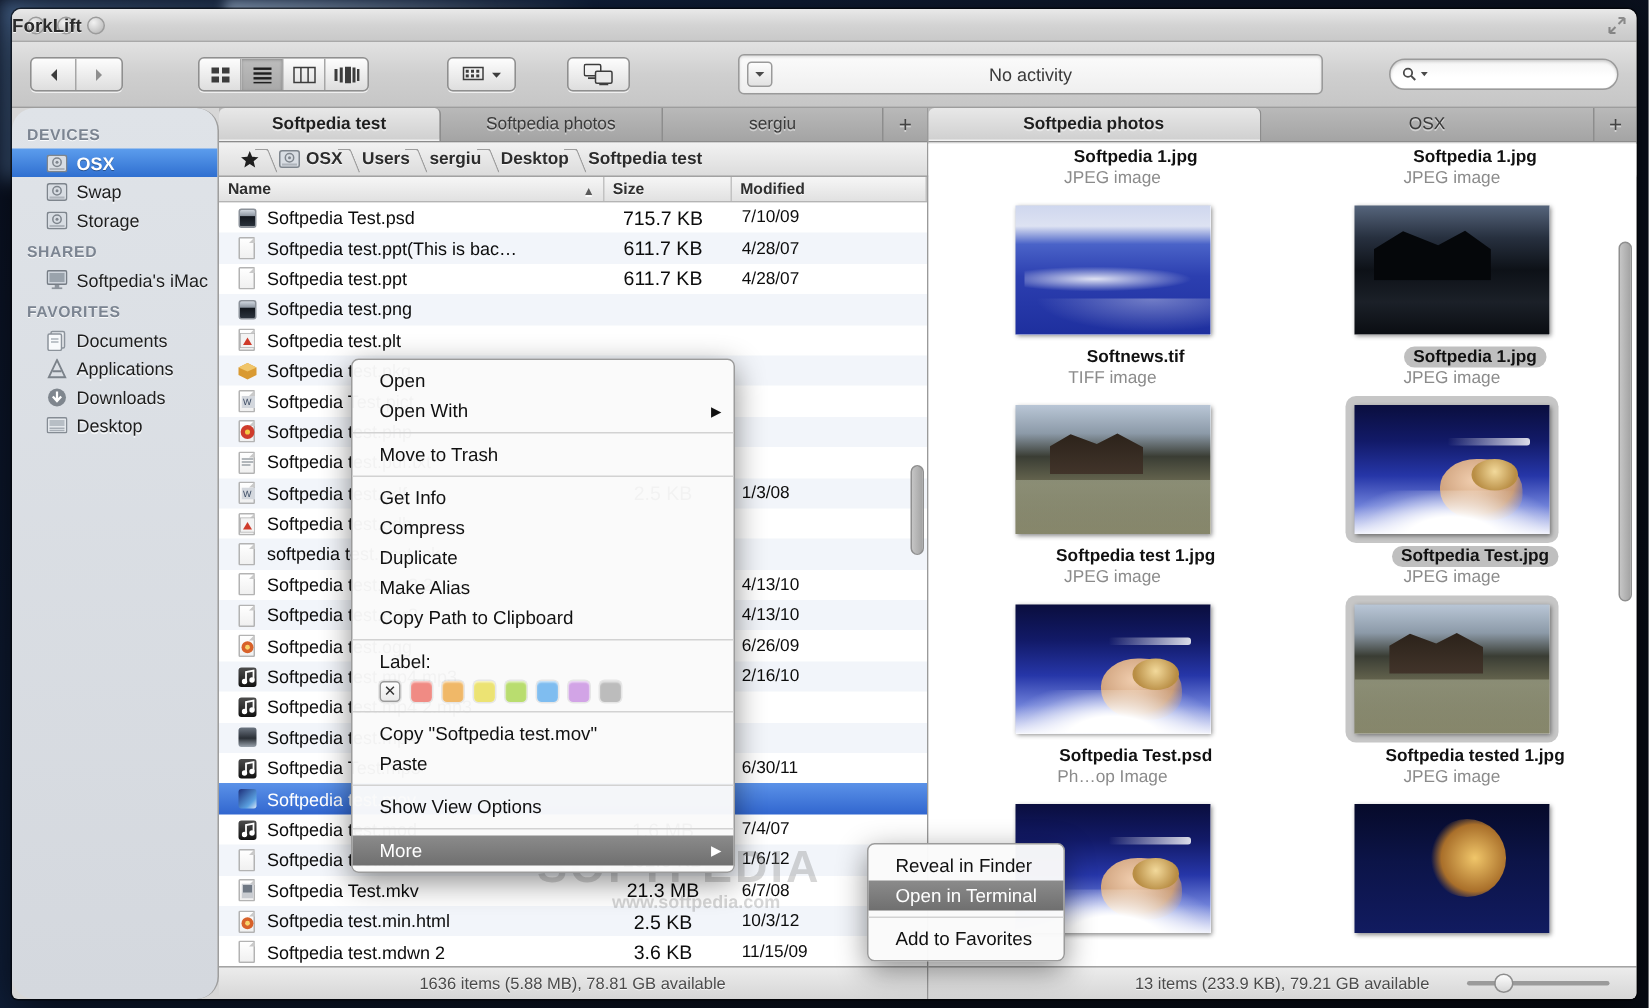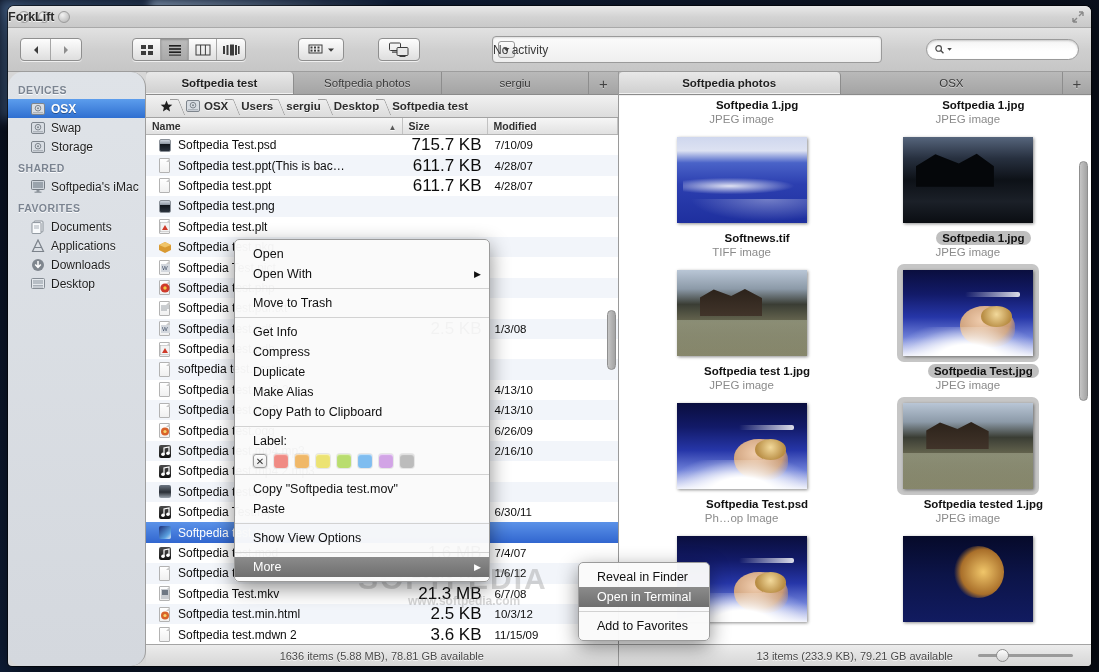--- a/index.html
+++ b/index.html
@@ -87,21 +87,21 @@
     display: flex; align-items: center; position: relative;
     box-shadow: inset 0 1px 2px rgba(0,0,0,.12);
   }
   .activity .disc {
     width: 17px; height: 17px; margin-left: 5px;
     border: 1px solid #9a9a9a; border-radius: 3px;
     background: linear-gradient(to bottom,#fdfdfd,#e2e2e2);
     display:flex;align-items:center;justify-content:center;
   }
   .activity .txt {
-    position: absolute; left: 0; right: 0; text-align: left;
+    position: absolute; left: 0; right: 0; text-align: center;
     font-size: 12px; color: #3a3a3a;
   }
   .search {
     margin-left: auto; width: 153px; height: 21px;
     border: 1px solid #9a9a9a; border-radius: 11px;
     background: linear-gradient(to bottom,#f4f4f4,#ffffff 60%);
     box-shadow: inset 0 1px 2px rgba(0,0,0,.18);
     display: flex; align-items: center; padding: 0 8px; gap: 3px;
   }
   .search input {
@@ -200,21 +200,21 @@
 
   
   .list { flex: 1 1 auto; overflow: hidden; background: #fff; position: relative; }
   .row {
     display: flex; align-items: center; height: 20.4px;
     font-size: 12px; color: #0c0c0c;
   }
   .row.alt { background: #f2f5fa; }
   .row.sel { background: linear-gradient(to bottom,#5b92e8,#3166cf); color: #fff; }
   .r-name { flex: 1 1 auto; display: flex; align-items: center; gap: 6px; padding-left: 12px; min-width:0; white-space: nowrap; overflow: hidden;}
-  .r-size { flex: 0 0 85px; text-align: right; padding-right: 6px; font-size: 17px; }
+  .r-size { flex: 0 0 85px; text-align: center; padding-right: 6px; font-size: 13px; }
   .r-mod  { flex: 0 0 130px; padding-left: 7px; font-size: 11.5px; }
 
   .fic { width: 14px; height: 15px; flex: 0 0 14px; position: relative; }
   .fic .doc {
     position: absolute; inset: 0 2px 0 1px;
     background: linear-gradient(to bottom,#ffffff,#f0f0f0);
     border: 1px solid #b3b3b3; border-radius: 1px;
   }
   .fic .doc:after {
     content:""; position:absolute; right:-1px; top:-1px; border-width: 0 0 4px 4px;

